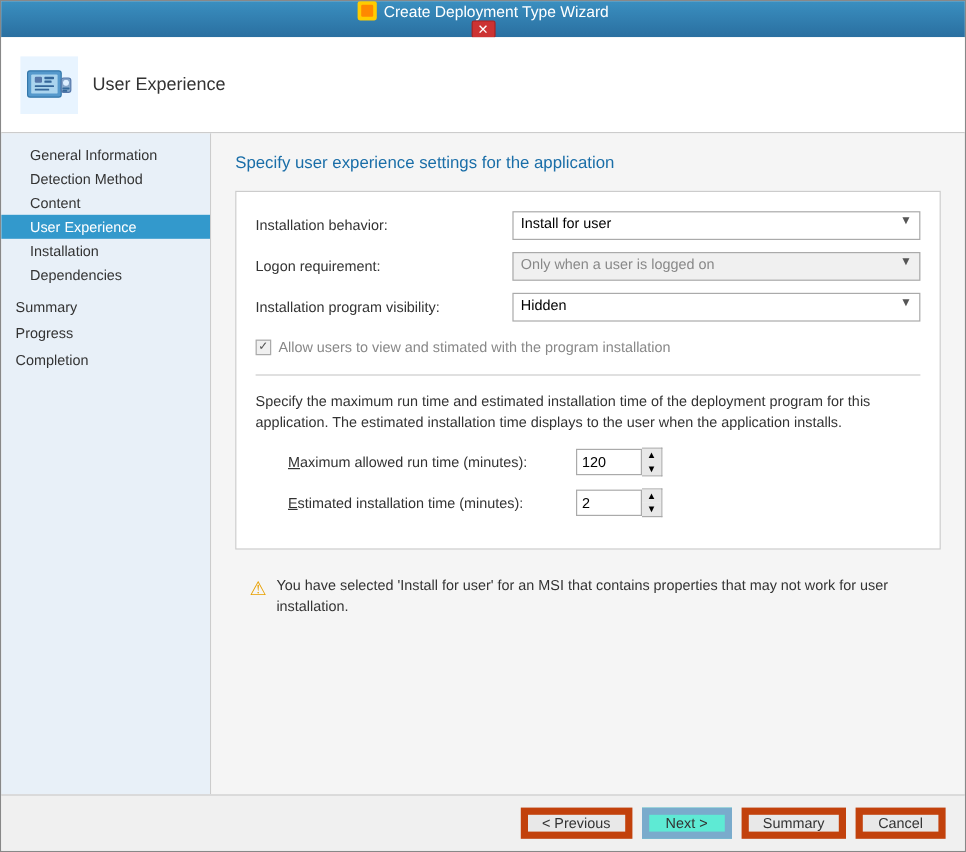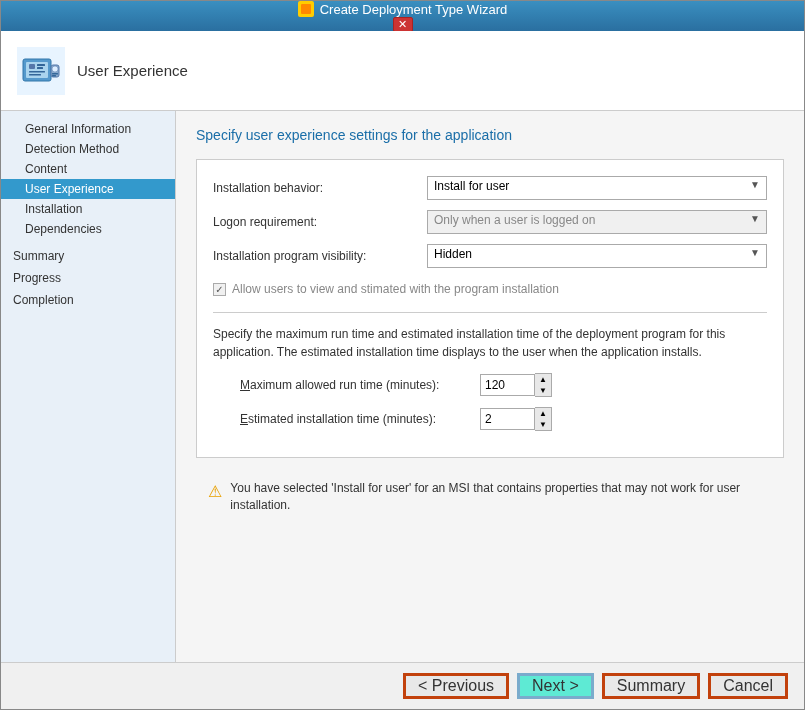--- a/index.html
+++ b/index.html
@@ -49,21 +49,21 @@
     .spinner-row { display: flex; align-items: center; margin-bottom: 10px; margin-left: 27px; }
     .spinner-label { width: 240px; font-size: 12px; color: #333; }
     .spinner-input { width: 55px; height: 22px; border: 1px solid #aaa; padding: 2px 4px; font-size: 12px; }
     .spinner-buttons { display: flex; flex-direction: column; border: 1px solid #aaa; border-left: none; }
     .spinner-btn { width: 16px; height: 11px; background: #e8e8e8; border: none; font-size: 8px; cursor: pointer; display: flex; align-items: center; justify-content: center; line-height: 1; }
 
     .warning-section { background: #f5f5f5; padding: 10px 12px; display: flex; align-items: flex-start; gap: 8px; font-size: 12px; color: #333; line-height: 1.4; }
     .warning-icon { font-size: 16px; color: #e8a000; flex-shrink: 0; margin-top: 1px; }
 
     .footer { background: #f0f0f0; border-top: 1px solid #ccc; padding: 10px 16px; display: flex; justify-content: flex-end; gap: 8px; }
-    .footer-btn { min-width: 75px; height: 26px; padding: 0 12px; border: 3px solid #c2410c; background: #e8e8e8; font-size: 16px; cursor: pointer; color: #333; }
+    .footer-btn { min-width: 75px; height: 26px; padding: 0 12px; border: 6px solid #c2410c; background: #e8e8e8; font-size: 12px; cursor: pointer; color: #333; }
     .footer-btn.primary { background: #5eead4; border-color: #7aabcc; }
   </style>
 </head>
 <body>
 
 <div class="window">
 
   <div class="title-bar">
     <div class="title-bar-left">
       <div class="title-icon">

